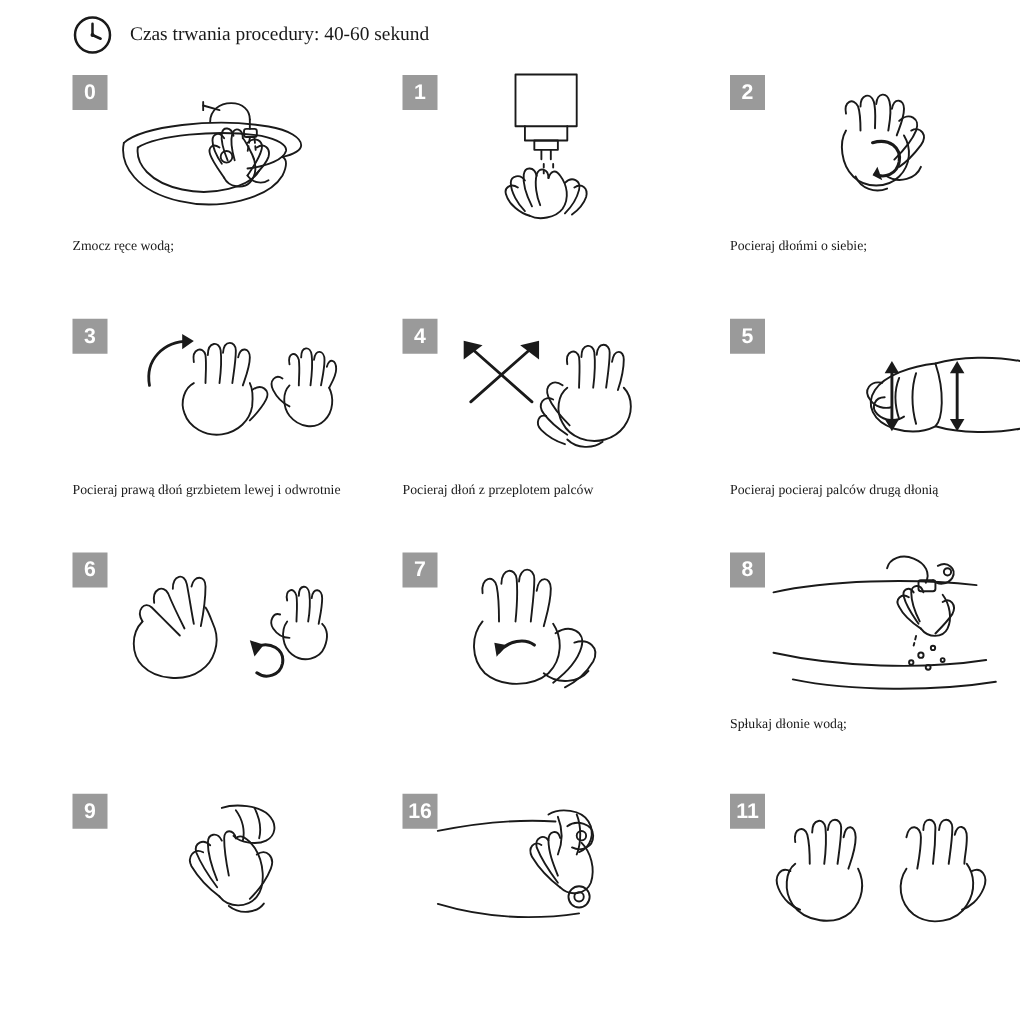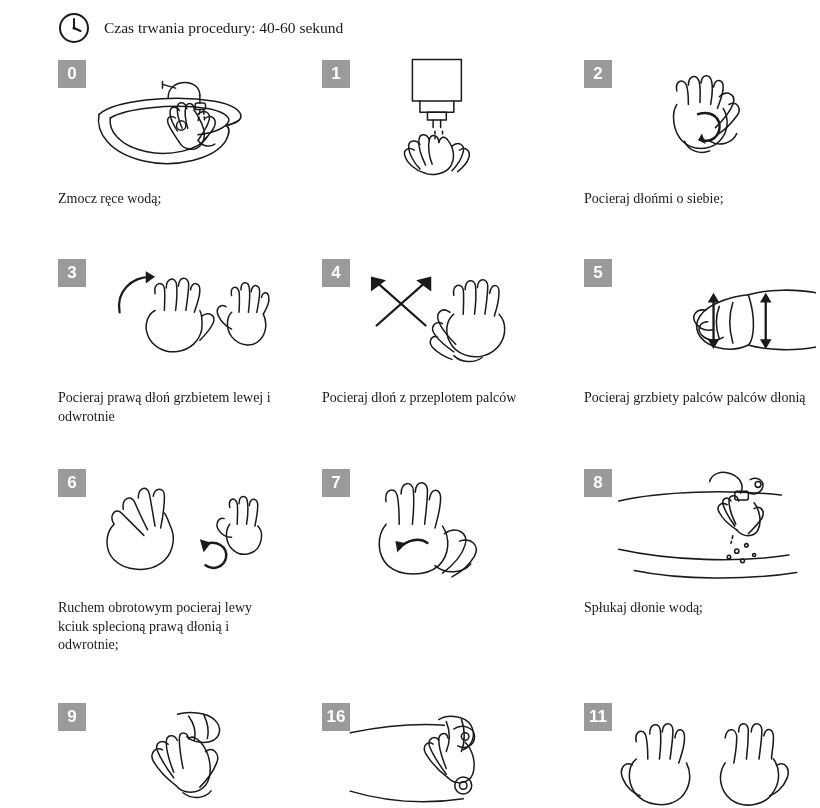--- a/index.html
+++ b/index.html
@@ -82,21 +82,21 @@
     font-size: 17px;
     font-weight: bold;
     display: flex;
     align-items: center;
     justify-content: center;
     z-index: 5;
   }
   .step.col1 .badge { left: 0px; }
   .caption {
     margin-top: 8px;
-    font-size: 14px;
+    font-size: 11px;
     line-height: 1.35;
     color: #1a1a1a;
   }
 
   
   .row-a .illus-wrap { height: 126px; }
   .row-b .illus-wrap { height: 126px; }
   .row-c .illus-wrap { height: 126px; }
   .row-d .illus-wrap { height: 120px; }
 </style>
@@ -285,21 +285,21 @@
 
             <path d="M134 46 L134 88" stroke-width="2.4"></path>
             <path d="M128 48 L140 48 L134 38 Z" fill="#1a1a1a" stroke="none"></path>
             <path d="M128 86 L140 86 L134 96 Z" fill="#1a1a1a" stroke="none"></path>
             <path d="M188 46 L188 88" stroke-width="2.4"></path>
             <path d="M182 48 L194 48 L188 38 Z" fill="#1a1a1a" stroke="none"></path>
             <path d="M182 86 L194 86 L188 96 Z" fill="#1a1a1a" stroke="none"></path>
           </g>
         </svg>
       </div>
-      <div class="caption">Pocieraj grzbiety palców palców dłonią</div>
+      <div class="caption">Pocieraj pocieraj palców drugą dłonią</div>
     </div>
 
     <div class="step col1 row-c" style="margin-top:38px">
       <div class="illus-wrap">
         <div class="badge">6</div>
         <svg class="illus" viewBox="0 0 240 126">
           <g fill="none" stroke="#1a1a1a" stroke-width="1.6" stroke-linejoin="round" stroke-linecap="round">
 
             <path d="M60 60 C54 50 62 42 68 48 C76 56 86 66 92 72"></path>
             <path d="M70 44 C68 32 78 28 82 36 C86 46 92 58 96 66"></path>
@@ -311,21 +311,20 @@
             <path d="M194 38 C194 28 202 28 203 36 C204 44 203 54 202 60"></path>
             <path d="M205 40 C206 30 214 32 214 40 C214 48 212 56 211 62"></path>
             <path d="M184 60 C178 68 180 82 188 88 C198 96 212 92 216 82 C220 72 218 66 214 62"></path>
             <path d="M178 54 C172 52 168 60 172 66 C176 72 182 74 186 74"></path>
 
             <path d="M156 82 C170 76 182 84 180 96 C178 106 166 110 158 104" stroke-width="2.6"></path>
             <path d="M152 76 L164 80 L156 90 Z" fill="#1a1a1a" stroke="none"></path>
           </g>
         </svg>
       </div>
-      <div class="caption">Ruchem obrotowym pocieraj lewy kciuk splecioną prawą dłonią i odwrotnie;</div>
     </div>
 
     <div class="step col2 row-c" style="margin-top:38px">
       <div class="illus-wrap">
         <div class="badge">7</div>
         <svg class="illus" viewBox="0 0 240 126">
           <g fill="none" stroke="#1a1a1a" stroke-width="1.6" stroke-linejoin="round" stroke-linecap="round">
 
             <path d="M68 36 C66 22 78 20 80 30 C82 40 82 52 82 60"></path>
             <path d="M84 28 C84 14 96 14 97 24 C98 36 97 50 96 60"></path>

